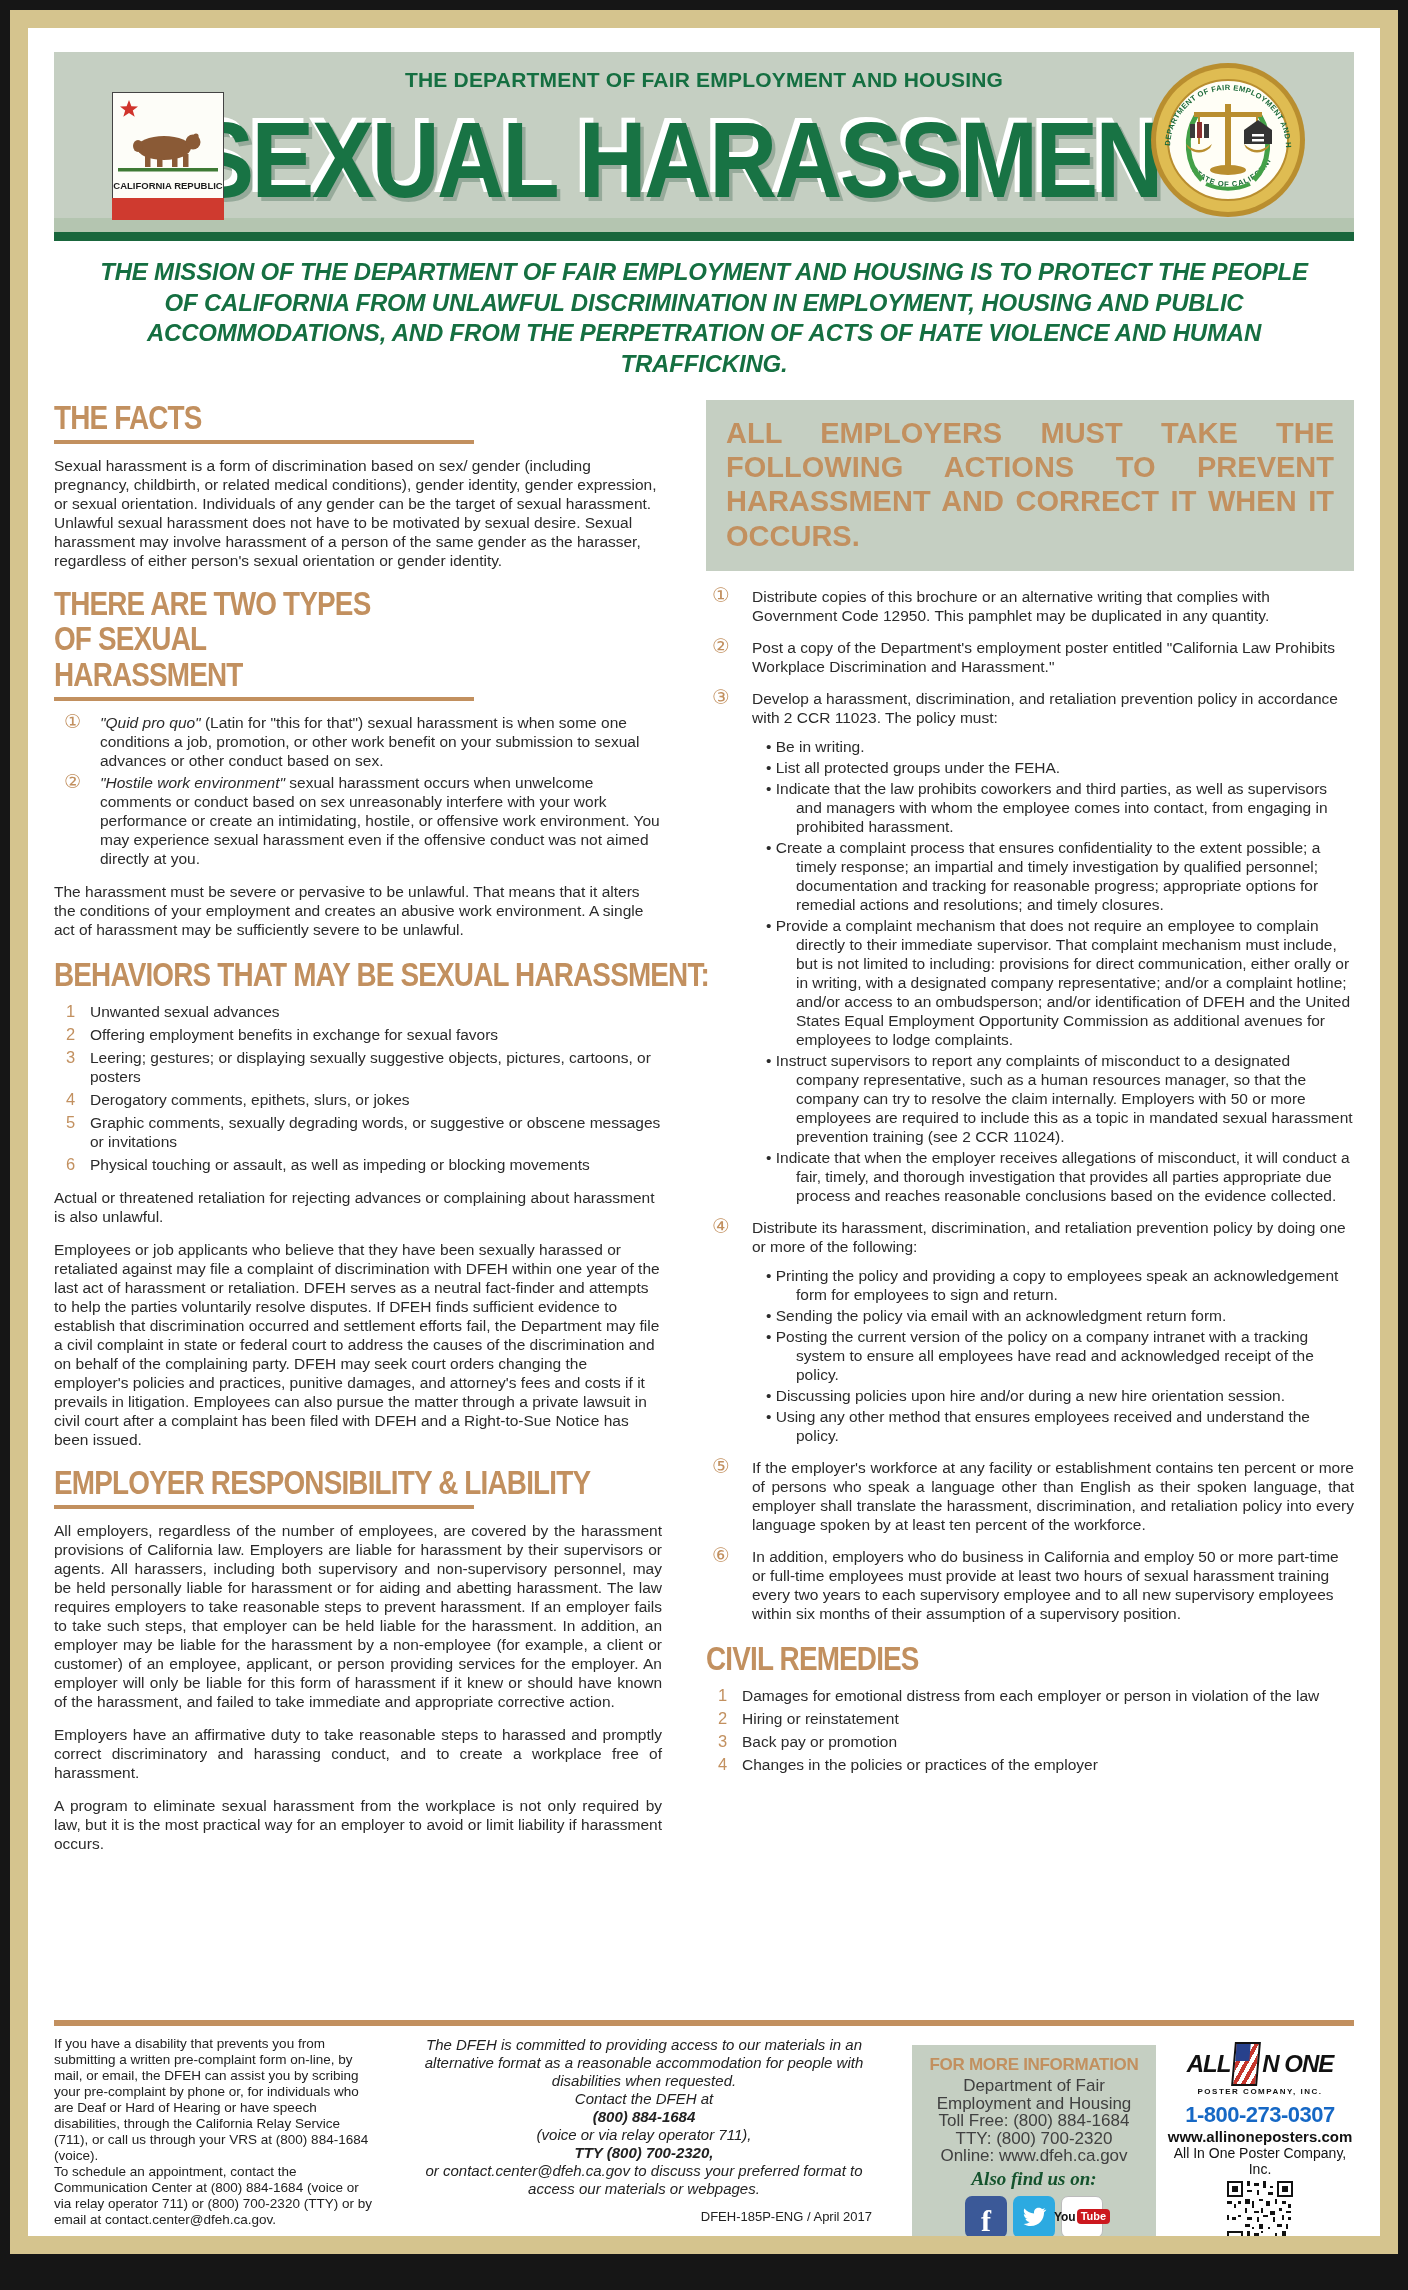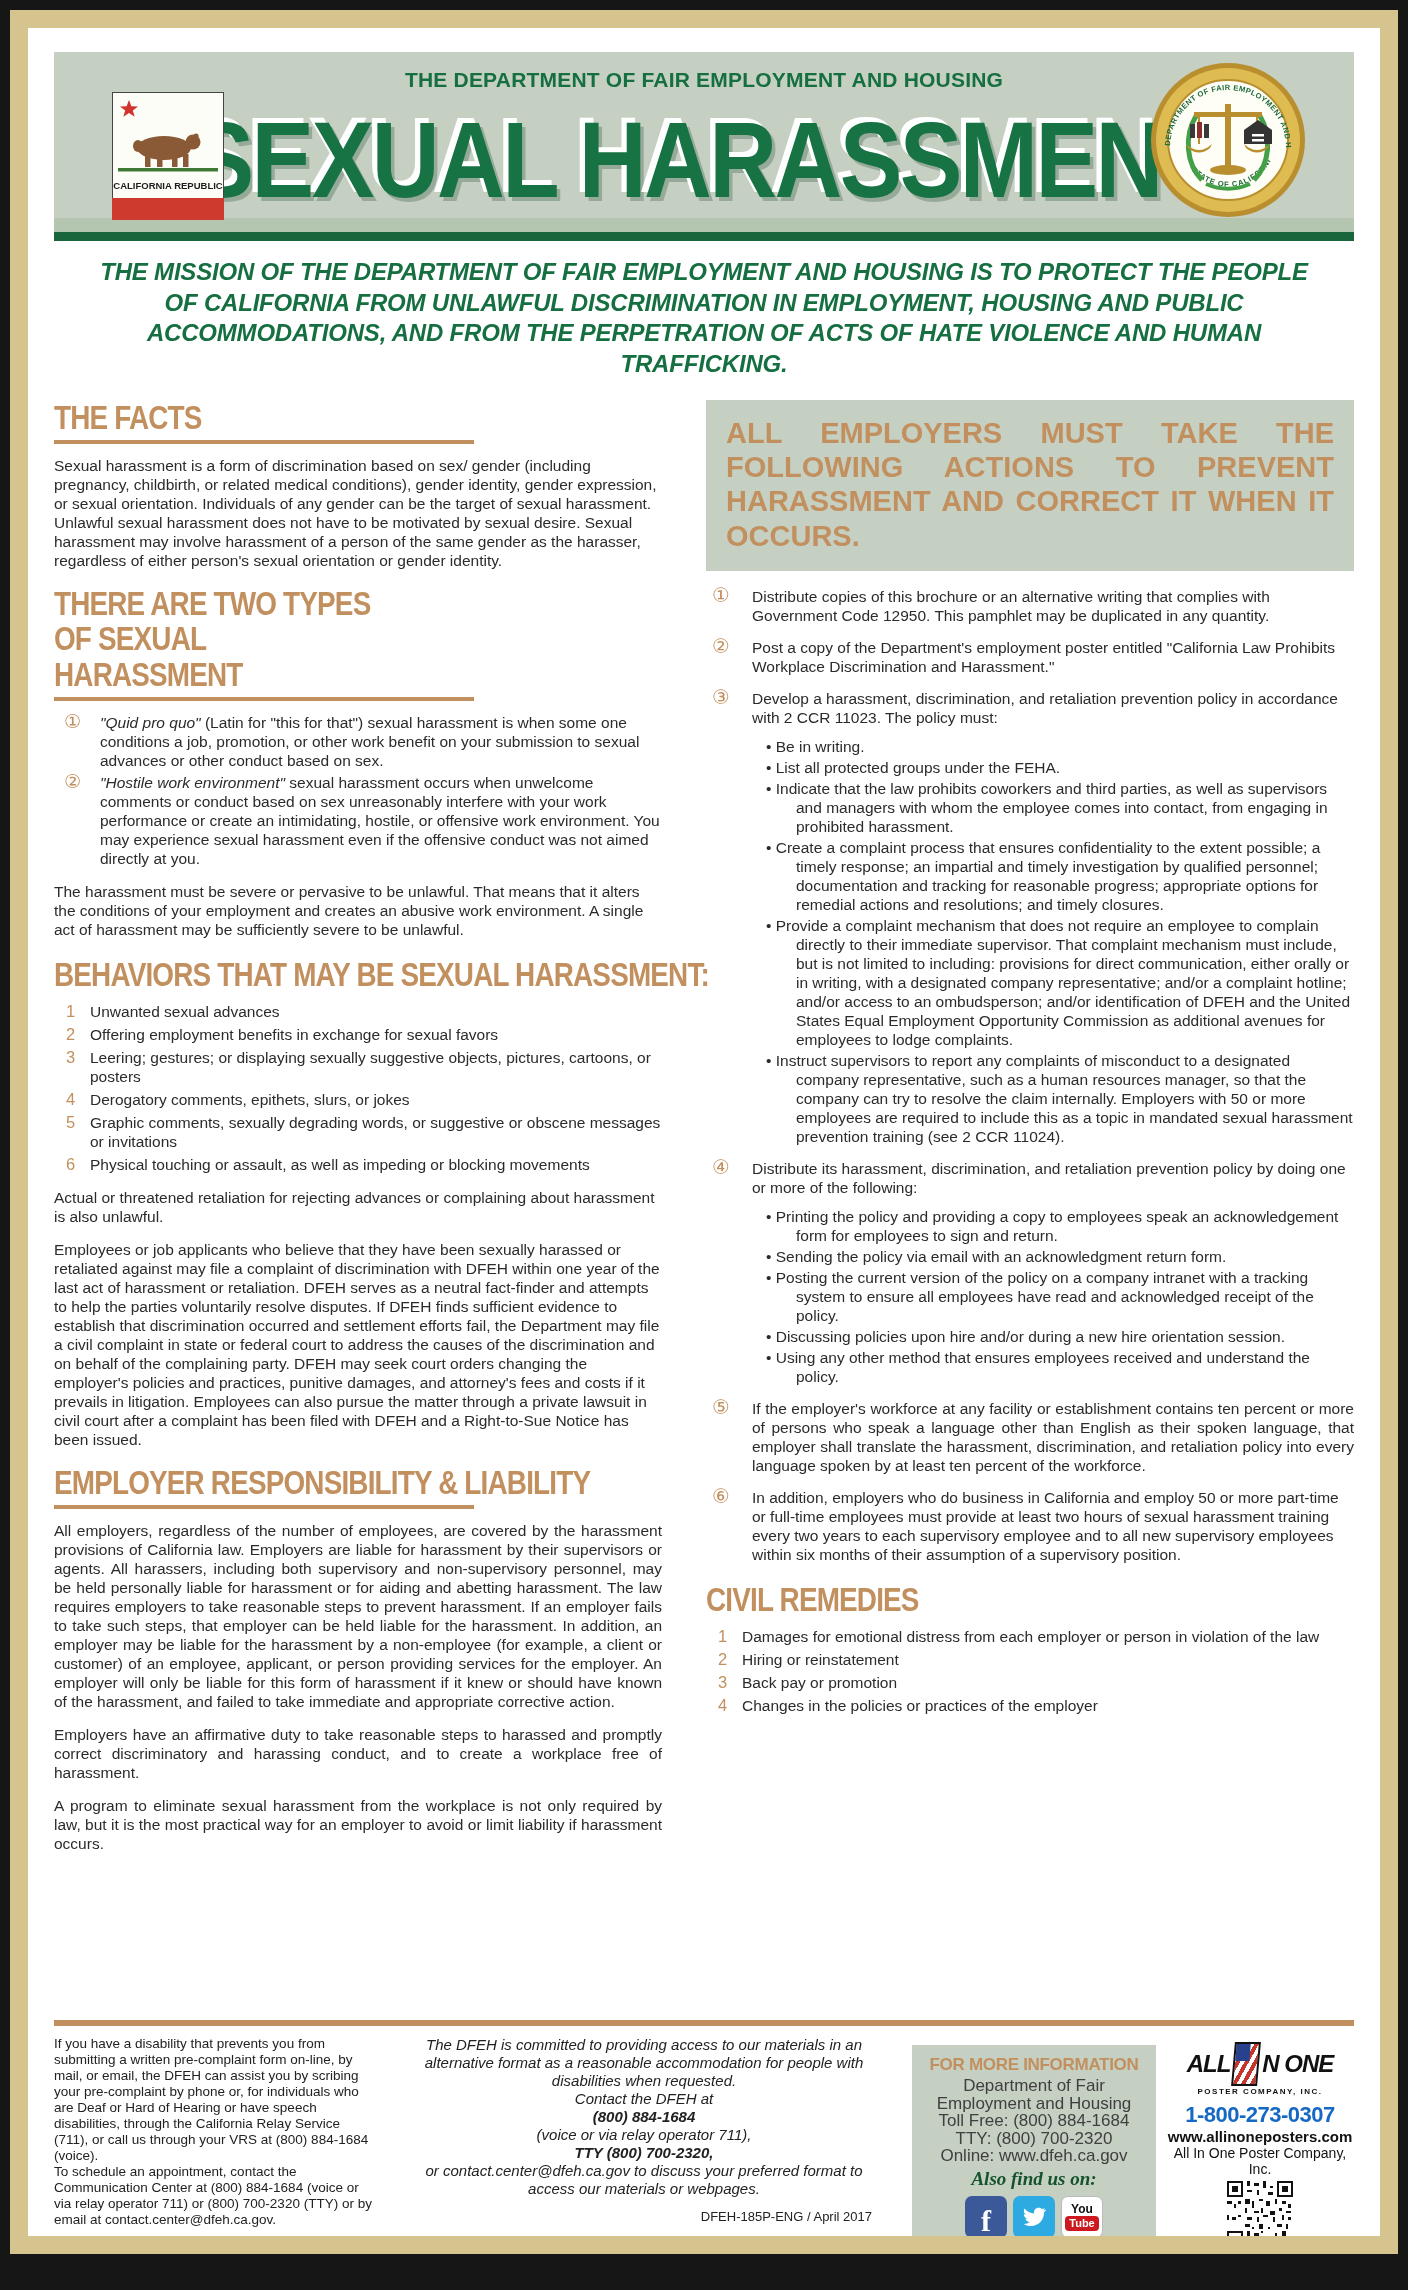--- a/index.html
+++ b/index.html
@@ -71,21 +71,21 @@
   .f2 .doc{font-style:normal;text-align:right;font-size:13px;margin-top:10px;padding-right:6px;}
   .f3{width:244px;flex:none;background:#c5cfc2;text-align:center;padding:10px 8px 8px;margin-top:9px;}
   .f3h{color:#c2905f;font-weight:bold;font-size:17px;letter-spacing:-.3px;margin-bottom:2px;}
   .f3 .ln{font-size:17px;line-height:17.5px;color:#404040;}
   .findus{font-family:"Liberation Serif","DejaVu Serif",serif;font-style:italic;font-weight:bold;
     color:#14532d;font-size:19px;margin:3px 0 6px;}
   .socials{display:flex;justify-content:center;gap:6px;}
   .sic{width:42px;height:42px;border-radius:7px;display:flex;align-items:center;justify-content:center;}
   .fb{background:#3b5998;color:#fff;font-weight:bold;font-size:30px;font-family:"Liberation Serif",serif;align-items:flex-end;overflow:hidden;}
   .tw{background:#2caae1;}
-  .yt{background:#fff;border:1px solid #bbb;flex-direction:column;gap:1px;}
+  .yt{background:#fff;border:1px solid #bbb;flex-direction:row;gap:1px;}
   .yt .you{font-weight:bold;font-size:12px;color:#111;line-height:1;}
   .yt .tube{background:#cc181e;color:#fff;font-weight:bold;font-size:11px;line-height:1;padding:2px 4px;border-radius:4px;}
   .f4{flex:1;text-align:center;color:#111;}
   .aio-row{display:flex;align-items:center;justify-content:center;gap:3px;margin-top:6px;}
   .aio-word{font-size:24px;font-weight:bold;font-style:italic;letter-spacing:-1px;}
   .flag1{width:26px;height:44px;border:2px solid #111;transform:skewX(-5deg);position:relative;flex:none;
     background:repeating-linear-gradient(115deg,#c6362d 0 4px,#fff 4px 8px);}
   .flag1::before{content:"";position:absolute;left:0;top:0;width:62%;height:42%;background:#27418c;}
   .aio-sub{font-size:8px;font-weight:bold;letter-spacing:1.5px;margin-top:1px;}
   .aio-phone{color:#1668c5;font-weight:bold;font-size:22px;margin-top:6px;letter-spacing:-.5px;}
@@ -226,20 +226,21 @@
             <li>
               <span class="cnum">③</span>
               <span>Develop a harassment, discrimination, and retaliation prevention policy in accordance with 2 CCR 11023. The policy must:</span>
               <ul class="bullets">
                 <li>Be in writing.</li>
                 <li>List all protected groups under the FEHA.</li>
                 <li>Indicate that the law prohibits coworkers and third parties, as well as supervisors and managers with whom the employee comes into contact, from engaging in prohibited harassment.</li>
                 <li>Create a complaint process that ensures confidentiality to the extent possible; a timely response; an impartial and timely investigation by qualified personnel; documentation and tracking for reasonable progress; appropriate options for remedial actions and resolutions; and timely closures.</li>
                 <li>Provide a complaint mechanism that does not require an employee to complain directly to their immediate supervisor. That complaint mechanism must include, but is not limited to including: provisions for direct communication, either orally or in writing, with a designated company representative; and/or a complaint hotline; and/or access to an ombudsperson; and/or identification of DFEH and the United States Equal Employment Opportunity Commission as additional avenues for employees to lodge complaints.</li>
                 <li>Instruct supervisors to report any complaints of misconduct to a designated company representative, such as a human resources manager, so that the company can try to resolve the claim internally. Employers with 50 or more employees are required to include this as a topic in mandated sexual harassment prevention training (see 2 CCR 11024).</li>
+                <li>Indicate that when the employer receives allegations of misconduct, it will conduct a fair, timely, and thorough investigation that provides all parties appropriate due process and reaches reasonable conclusions based on the evidence collected.</li>
               </ul>
             </li>
             <li>
               <span class="cnum">④</span>
               <span>Distribute its harassment, discrimination, and retaliation prevention policy by doing one or more of the following:</span>
               <ul class="bullets">
                 <li>Printing the policy and providing a copy to employees speak an acknowledgement form for employees to sign and return.</li>
                 <li>Sending the policy via email with an acknowledgment return form.</li>
                 <li>Posting the current version of the policy on a company intranet with a tracking system to ensure all employees have read and acknowledged receipt of the policy.</li>
                 <li>Discussing policies upon hire and/or during a new hire orientation session.</li>

